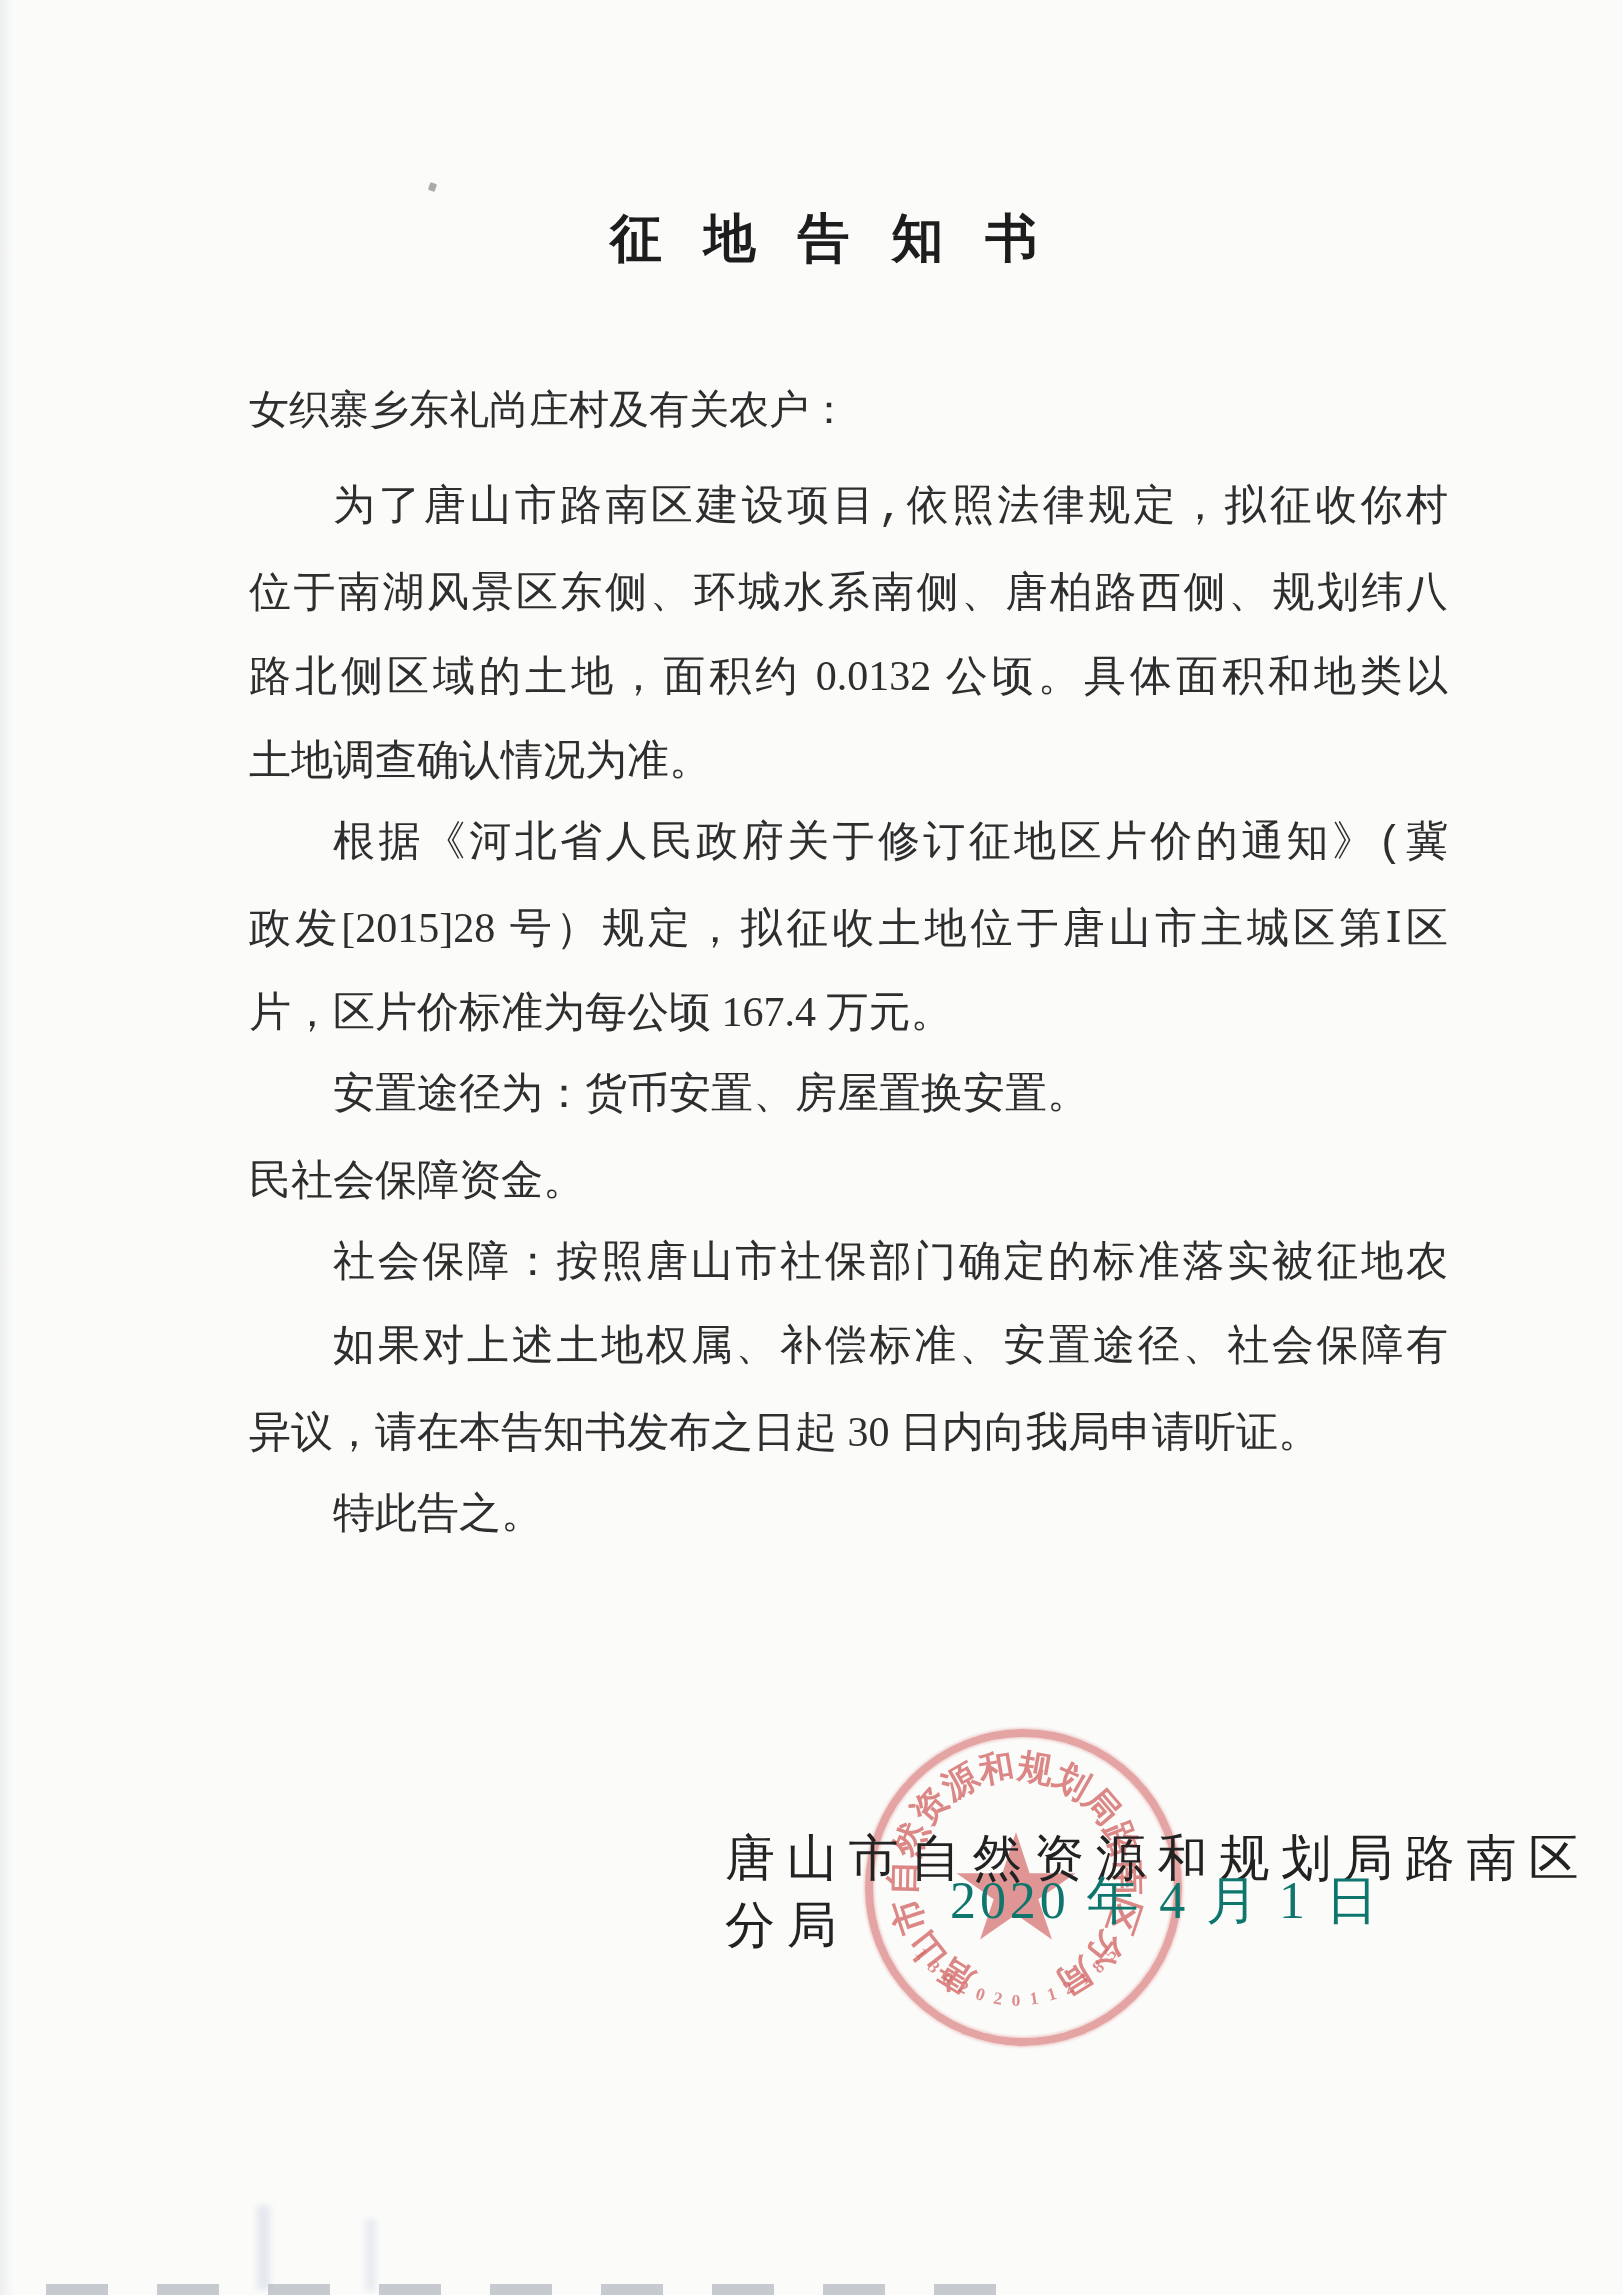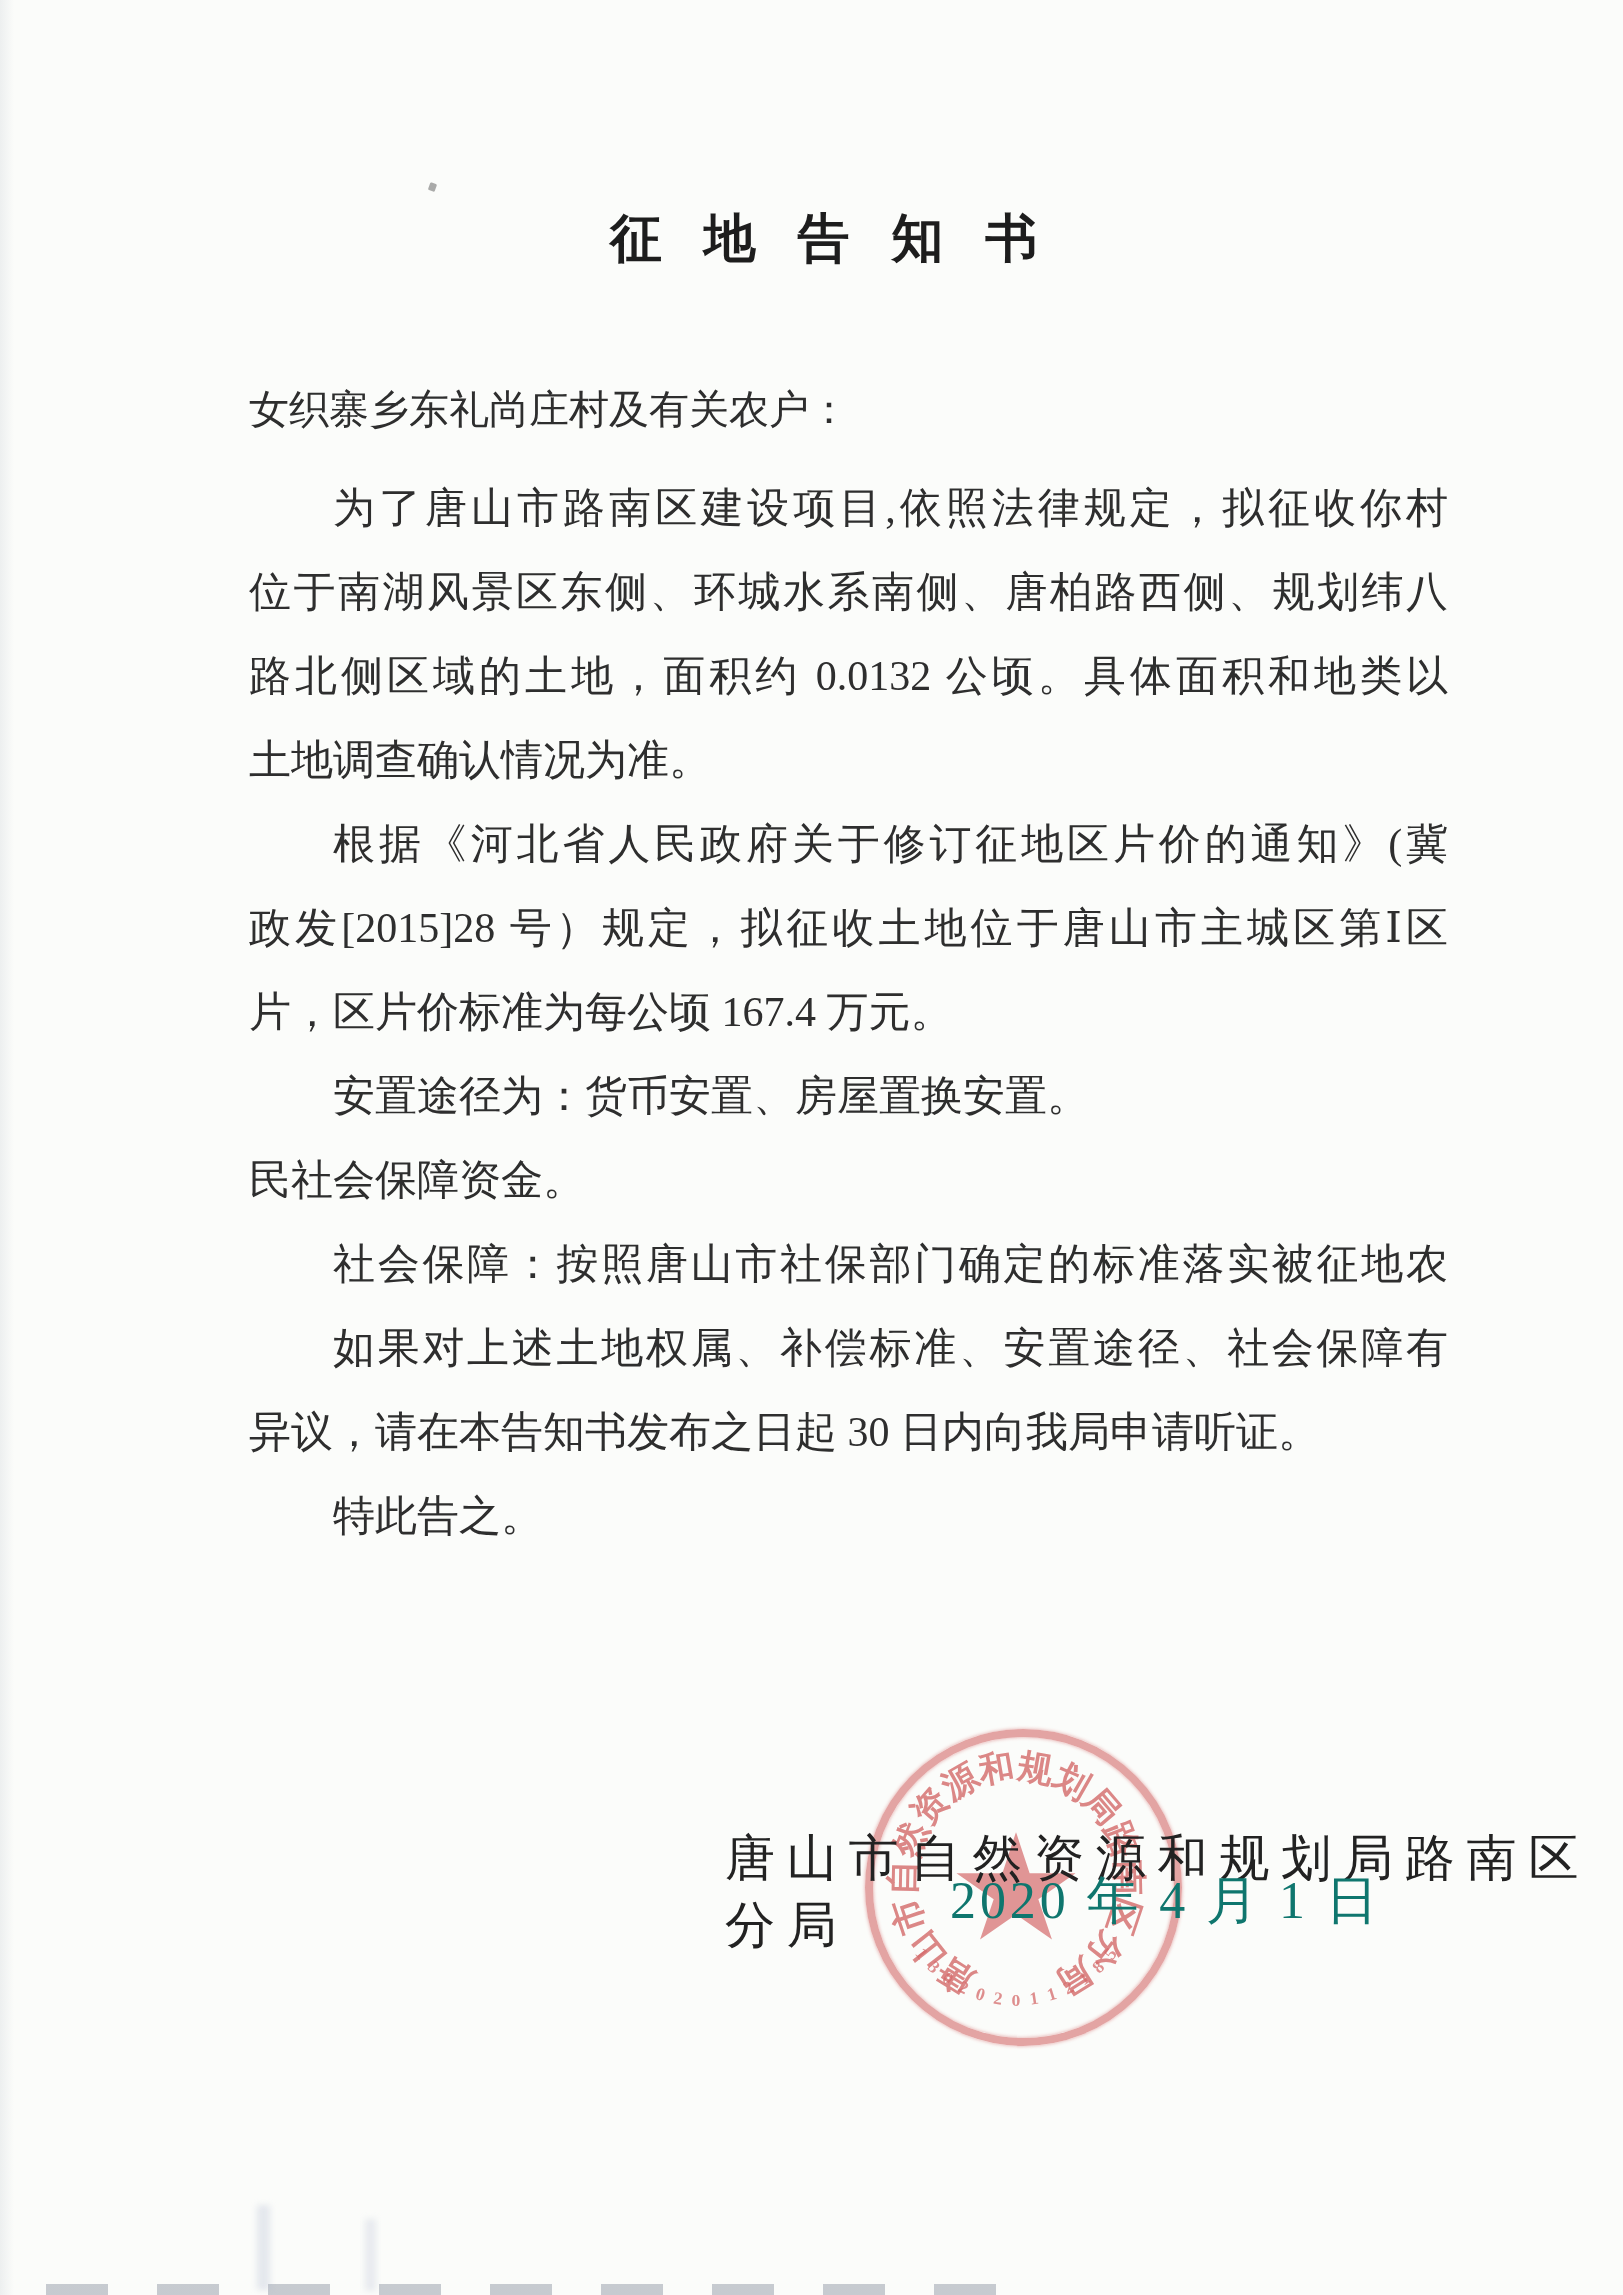--- a/index.html
+++ b/index.html
@@ -22,21 +22,21 @@
     font-size:40px;z-index:3;
   }
   .body-text{
     position:absolute;left:249px;top:466px;width:1199px;z-index:3;
   }
   .line{
     height:84px;line-height:84px;font-size:42px;
     text-align:left;
   }
   .line.just{text-align:justify;text-align-last:justify;}
-  .line.indent{text-indent:84px;}
+  .line.indent{text-indent:84px;font-family:Liberation Mono, monospace;}
   .signature{
     position:absolute;left:725px;top:1825px;
     font-size:50px;letter-spacing:11.8px;color:#222;z-index:3;
   }
   .dateline{
     position:absolute;left:950px;top:1866px;
     font-size:52px;letter-spacing:3.9px;color:#0f766e;z-index:3;white-space:pre;
   }
   
   .seal{

